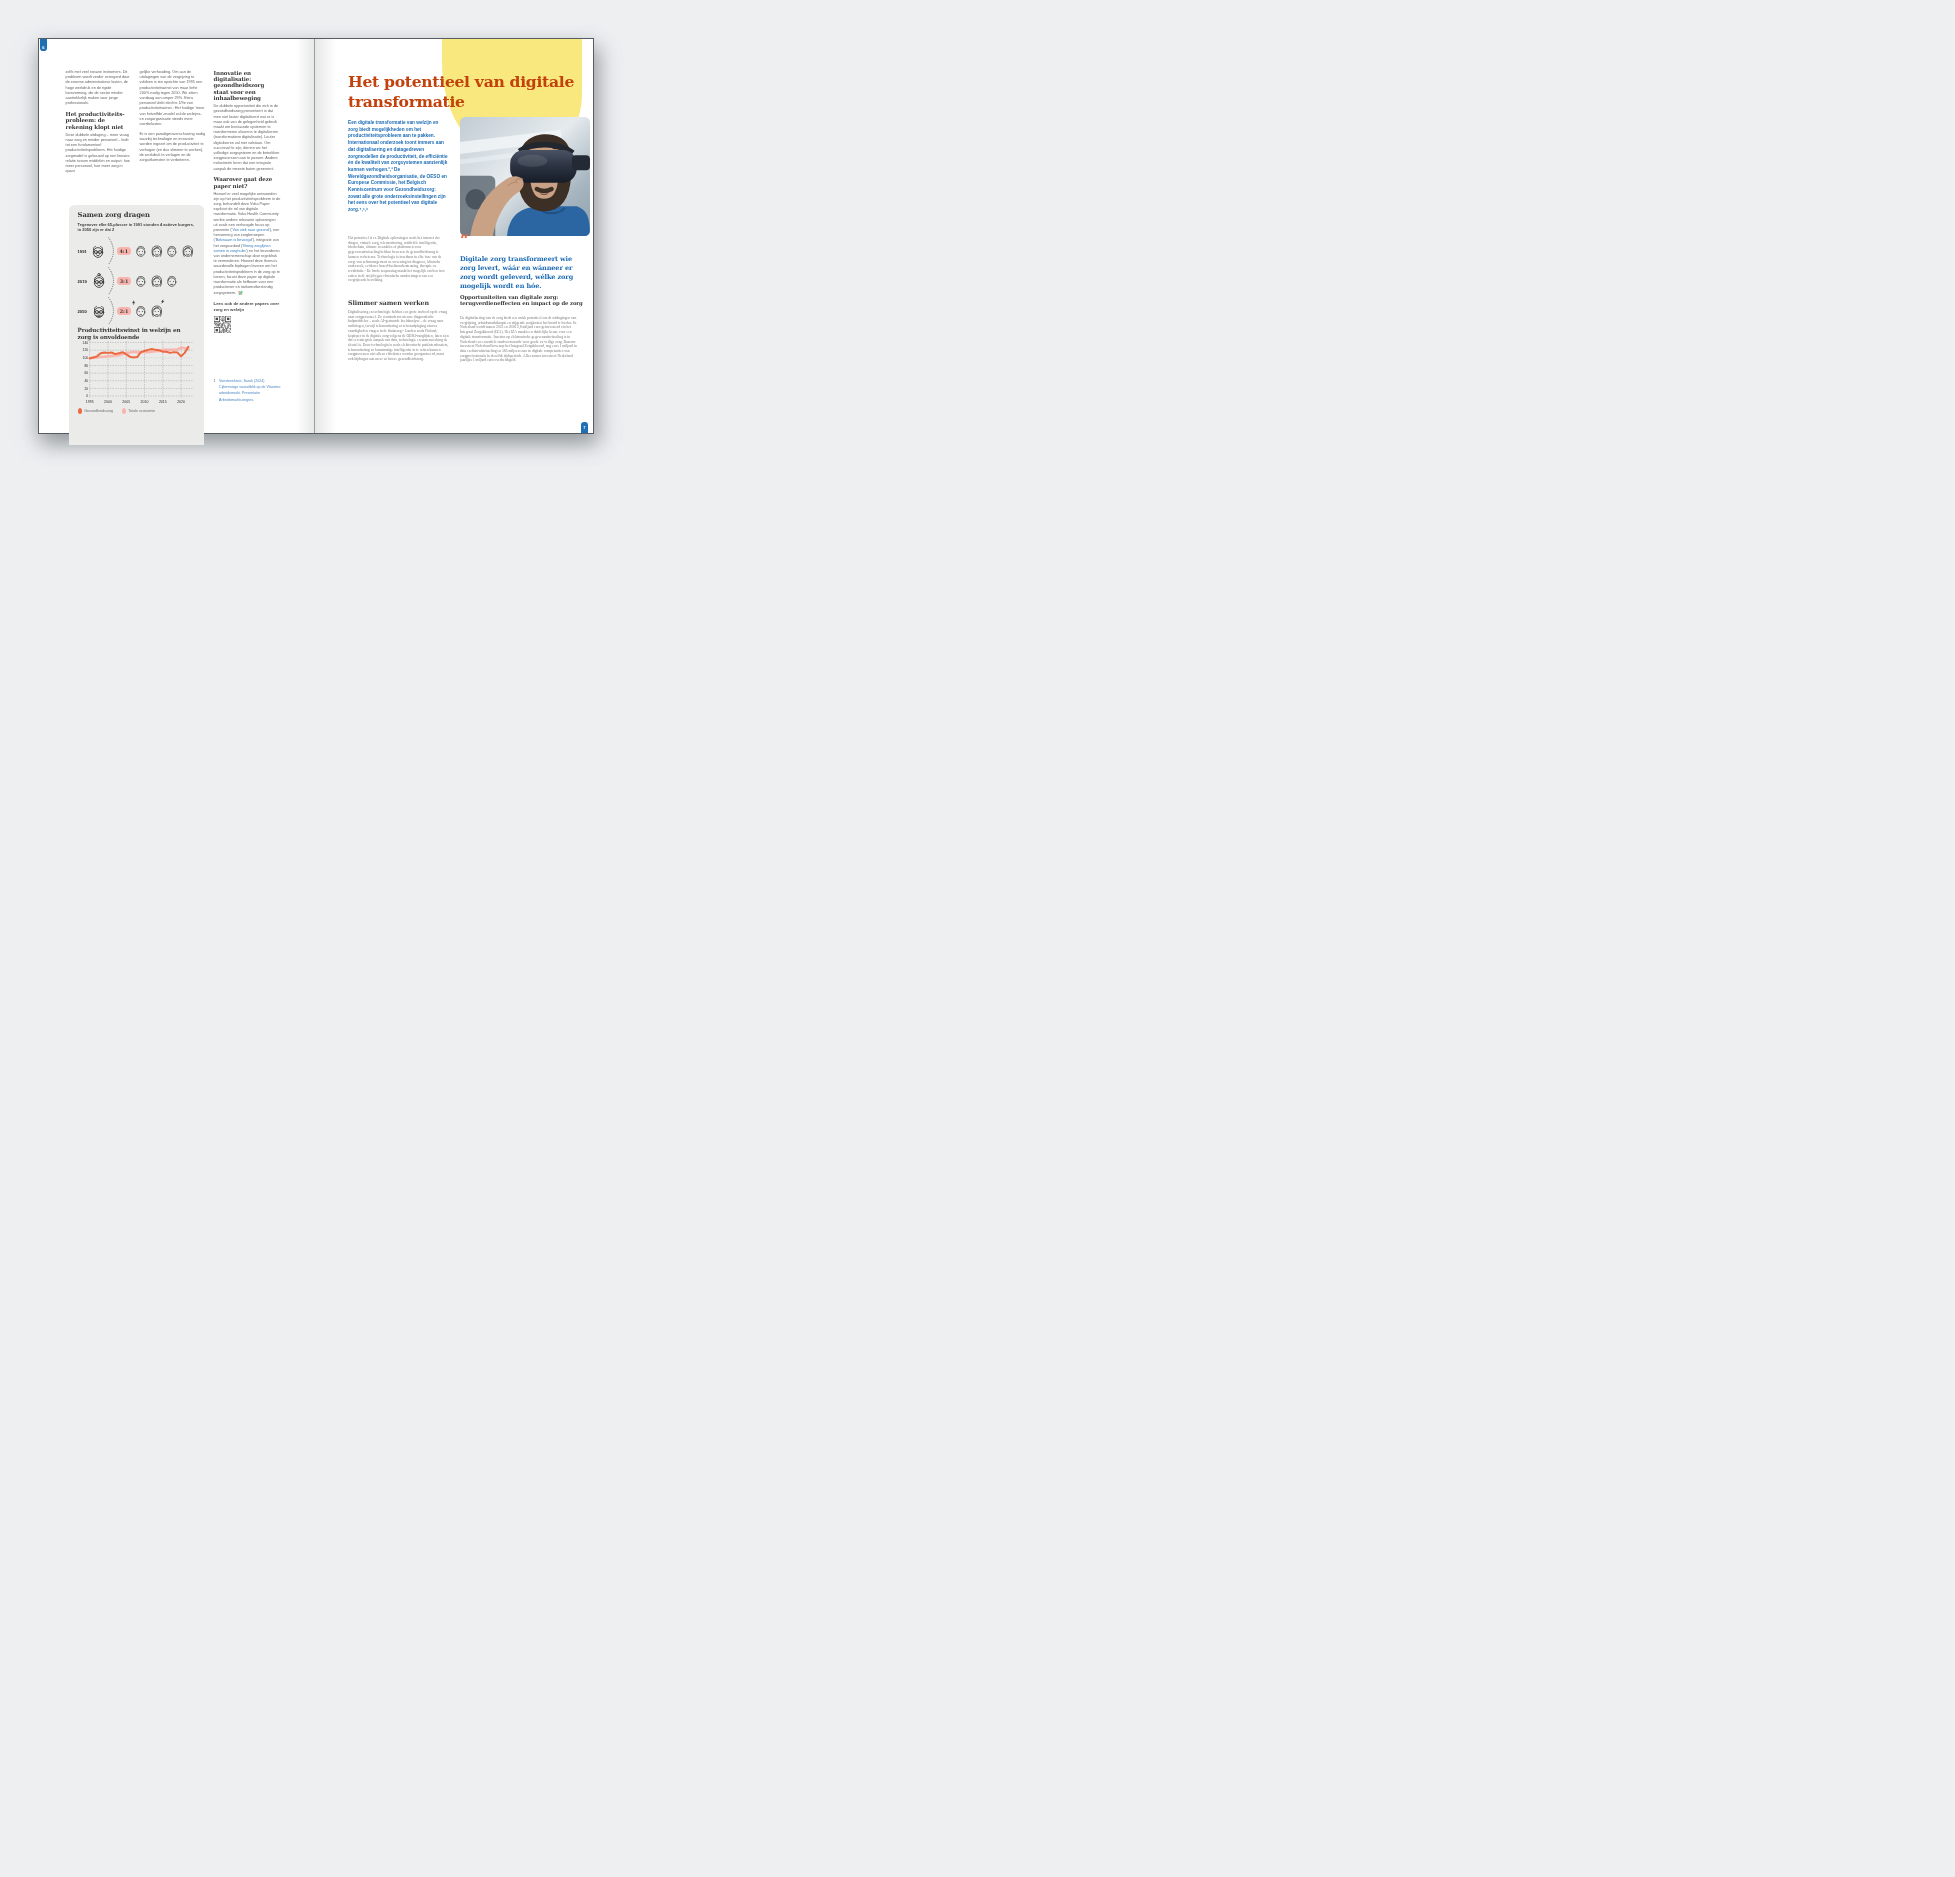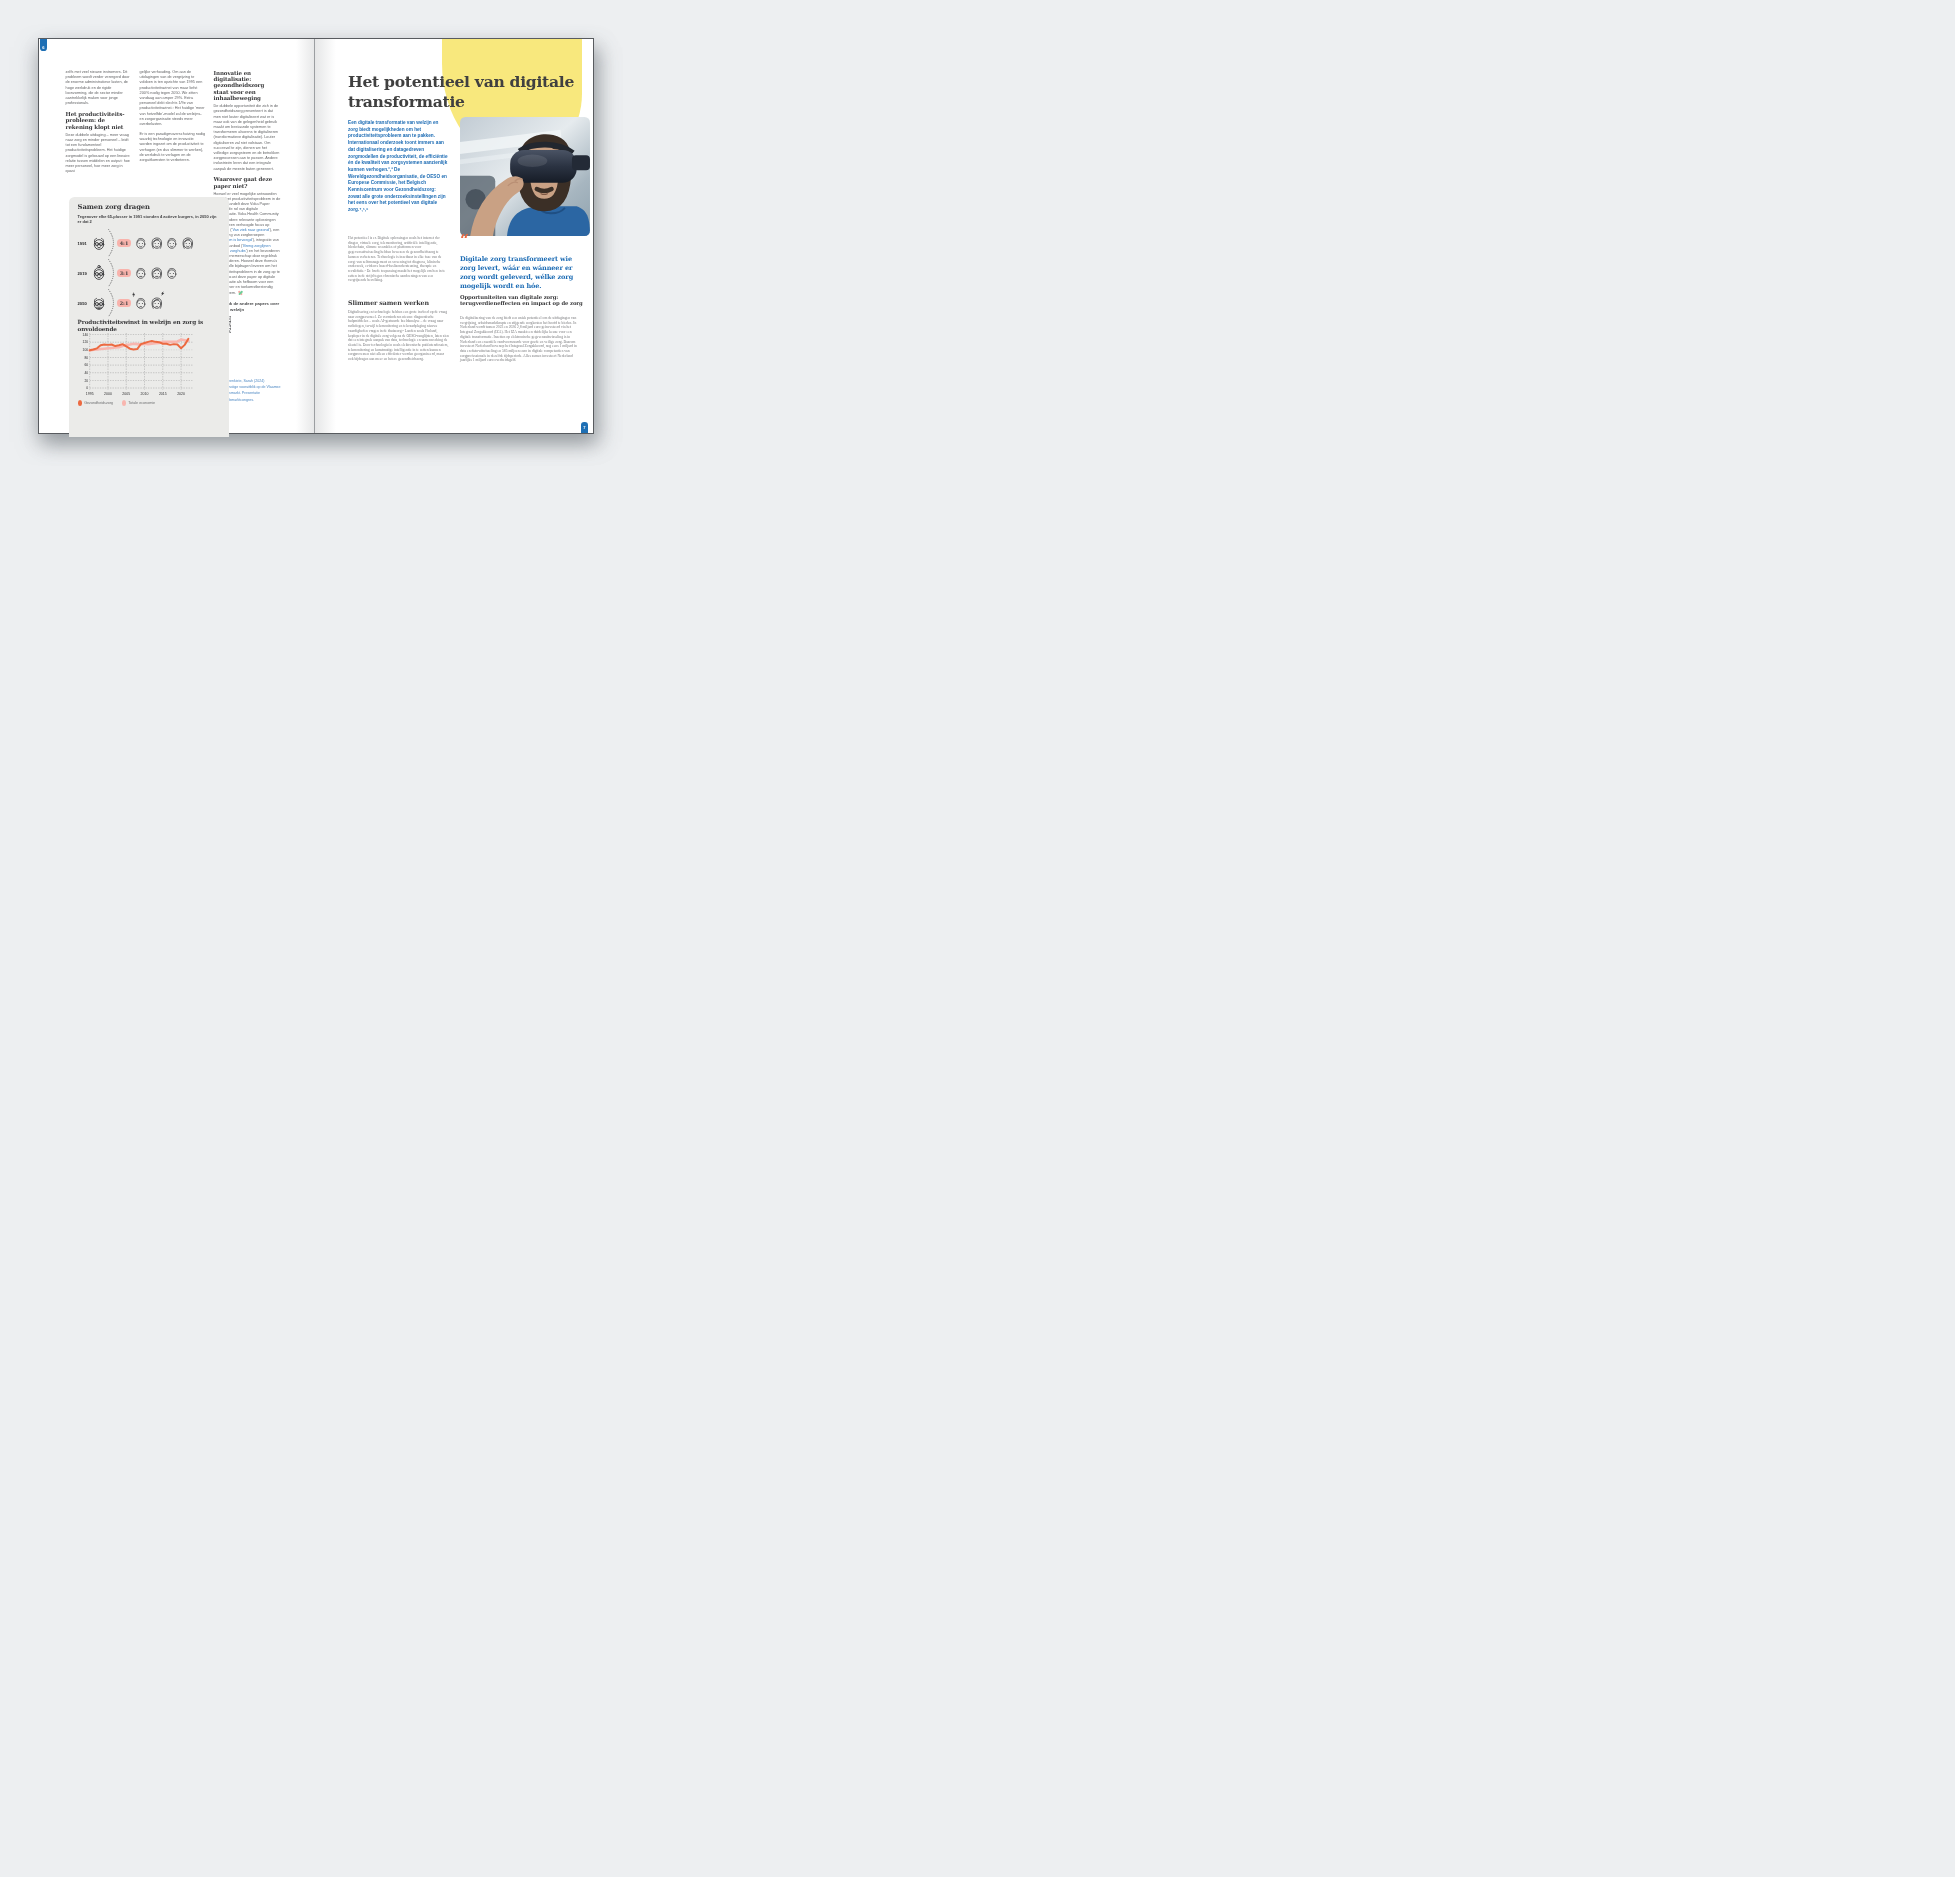--- a/index.html
+++ b/index.html
@@ -40,21 +40,21 @@
   .t-link{color:#3c7fc0;}
   .readmore{font-weight:bold;color:#4a4b4d;font-size:4.3px;line-height:5.7px;margin:4.7px 0 3.1px 0;}
   .voka-x{display:inline-block;width:4.7px;height:4.7px;position:relative;vertical-align:-0.8px;margin-left:0.8px;}
   .voka-x::before,.voka-x::after{content:"";position:absolute;left:0;top:1.8px;width:4.9px;height:1.5px;border-radius:0.8px;}
   .voka-x::before{background:#f4a79e;transform:rotate(45deg);}
   .voka-x::after{background:#6fcf9a;transform:rotate(-45deg);}
   .footnote{display:flex;gap:3.5px;color:#4a86c2;font-size:3.6px;line-height:6.3px;margin-top:42px;}
   .footnote .fn-num{color:#5b5c5e;}
 
   
-  .igbox{position:absolute;left:30px;top:158px;width:160px;height:240px;
+  .igbox{position:absolute;left:30px;top:166px;width:135px;height:240px;
     background:#ebebe9;border-radius:5.5px 5.5px 0 0;z-index:2;
     padding:6.3px 8.6px 0 8.6px;box-sizing:border-box;}
   .ig-title{font-family:"DejaVu Serif",serif;font-weight:bold;color:#3a3a3c;
     font-size:6.8px;letter-spacing:-0.1px;}
   .ig-sub{margin-top:2.7px;font-weight:bold;color:#3f3f41;font-size:4px;line-height:5.5px;}
   .ig-rows{margin-top:3.1px;}
   .ig-row{height:30px;display:flex;align-items:center;}
   .ig-year{width:12px;font-weight:bold;font-size:4.1px;color:#1e1e20;}
   .ig-elder svg{display:block;}
   .ig-arc{margin:0 0 0 0.8px;}
@@ -65,21 +65,21 @@
   .ig-chart-h{margin-top:0.8px;font-family:"DejaVu Serif",serif;font-weight:bold;
     color:#3a3a3c;font-size:5.7px;line-height:6.8px;letter-spacing:-0.1px;}
   .ig-legend{display:flex;align-items:center;gap:8.6px;margin-top:0.8px;}
   .leg-item{display:flex;align-items:center;gap:2.3px;color:#6f7072;font-size:3.7px;}
   .leg-dot{width:4.3px;height:5.5px;border-radius:50%;}
 
   
   .blob{position:absolute;right:11px;top:0;width:140px;height:121px;background:#f8e87d;
     border-radius:0 0 38% 50% / 0 0 55% 80%;z-index:0;}
   .r-title{position:absolute;left:34px;top:33px;width:231px;z-index:2;
-    font-family:"DejaVu Serif",serif;font-weight:bold;color:#404040;
+    font-family:"DejaVu Serif",serif;font-weight:bold;color:#c2410c;
     font-size:15.6px;line-height:19.6px;letter-spacing:-0.3px;}
   .intro{position:absolute;left:34px;top:81px;width:101px;z-index:2;
     color:#1d6cb4;font-weight:bold;font-size:4.7px;line-height:6.7px;}
   .rbody{position:absolute;color:#77787b;font-family:"Liberation Serif",serif;
     font-size:3.7px;line-height:4.7px;z-index:2;}
   .body1{left:34px;top:197px;width:101px;}
   .h-slimmer{position:absolute;left:34px;top:260px;font-family:"DejaVu Serif",serif;
     font-weight:bold;color:#3a3a3c;font-size:6.3px;z-index:2;letter-spacing:-0.1px;}
   .body2{left:34px;top:271px;width:101px;}
   .photo{position:absolute;left:146px;top:78px;width:130px;height:119px;border-radius:5.5px;

